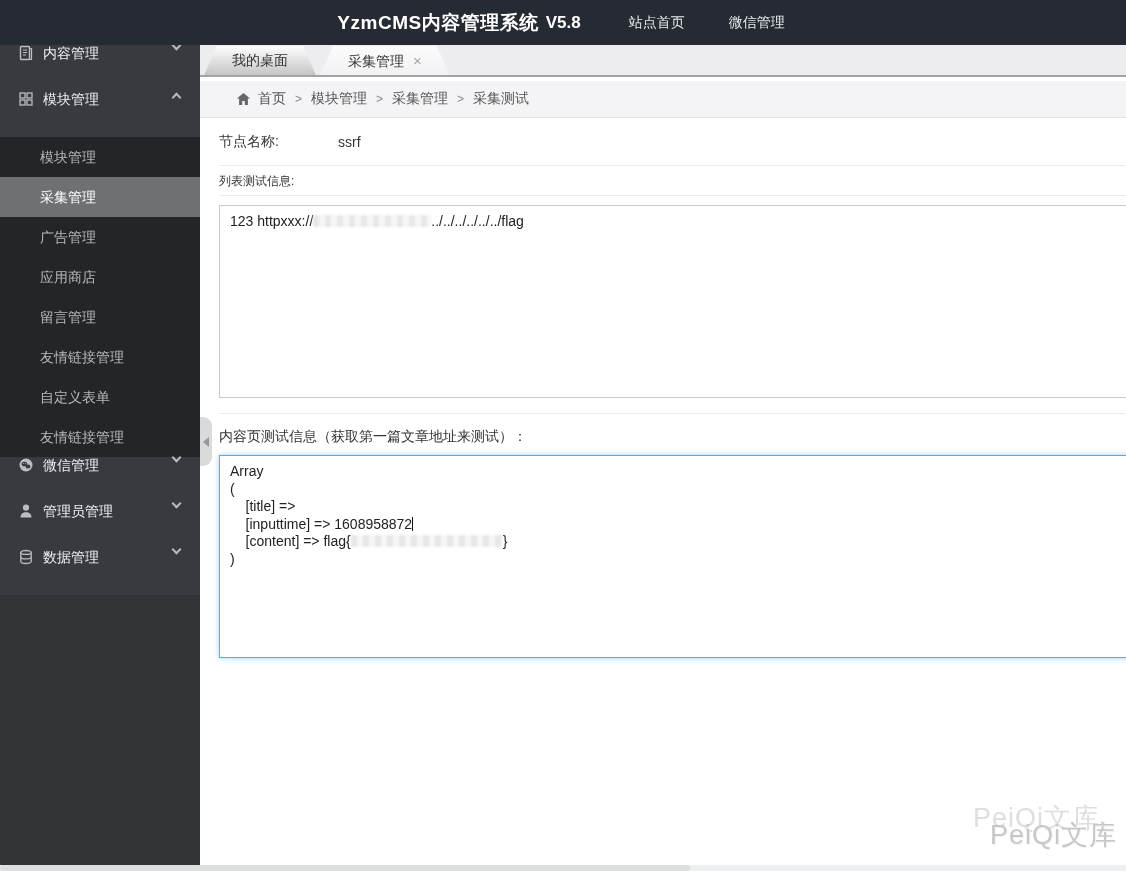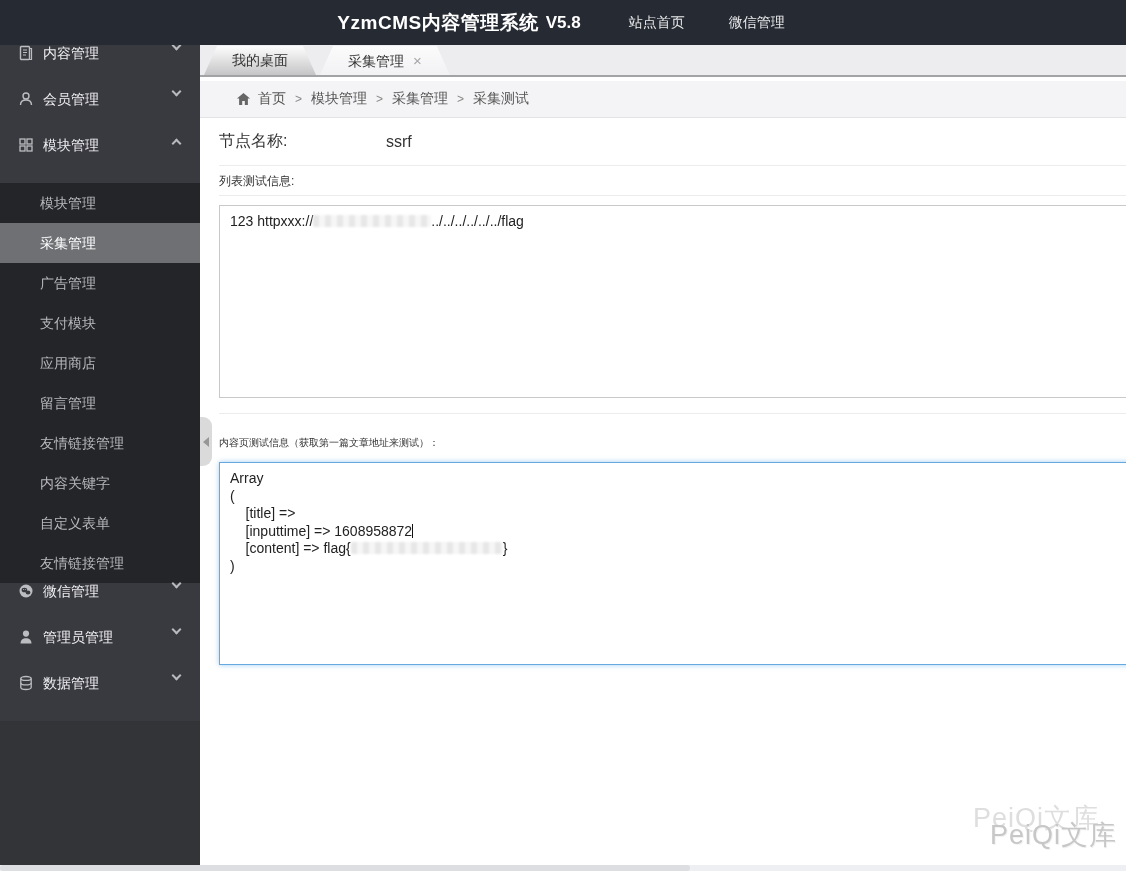--- a/index.html
+++ b/index.html
@@ -43,29 +43,29 @@
     background:#f4f4f6; border-bottom:1px solid #e2e3e5; display:flex; align-items:center;
     padding-left:36px; font-size:14px; color:#555; }
   .breadcrumb .home-ic { width:15px; height:14px; margin-right:7px; }
   .crumb { cursor:pointer; }
   .crumb-sep { color:#888; padding:0 9px; font-size:12px; }
 
   
   .main { position:absolute; left:200px; top:118px; width:926px; height:747px;
     background:#fff; overflow:hidden; padding-left:19px; }
   .row-node { display:flex; align-items:center; height:48px; border-bottom:1px solid #ececec;
-    font-size:16px; color:#333;gap:48px; }
+    font-size:14px; color:#333; }
   .row-node .lbl { width:119px; }
   .row-label { height:30px; line-height:30px; font-size:12px; color:#333;
     border-bottom:1px solid #ececec; }
   .ta { width:985px; background:#fff; border:1px solid #c9c9c9; padding:7px 10px;
     font-size:14px; line-height:17.5px; color:#222; white-space:pre-wrap; overflow:hidden; }
   .ta1-wrap { padding-top:9px; padding-bottom:15px; border-bottom:1px solid #ececec; }
   .ta1 { height:193px; }
-  .row-label2 { margin-top:16px; height:26px; line-height:26px; font-size:10px; color:#333; }
+  .row-label2 { margin-top:9px; height:26px; line-height:26px; font-size:14px; color:#333; }
   .ta2 { height:203px; margin-top:6px; border:1px solid #66a8e0;
     box-shadow:0 0 5px rgba(82,168,236,.55); }
   .censor { display:inline-block; height:12px; border-radius:2px; vertical-align:-1px;
     background:repeating-linear-gradient(90deg,#e7e7e7 0 6px,#f6f6f6 6px 12px);
     filter:blur(1.1px); }
   .censor-url { width:118px; }
   .censor-flag { width:152px; }
   .caret { display:inline-block; width:1px; height:14px; background:#111; vertical-align:-2px; }
 
   
@@ -102,49 +102,39 @@
   <div class="side-group">
     <svg class="gicon" viewBox="0 0 16 16">
       <rect x="2.5" y="1.5" width="9" height="13" rx="1" fill="none" stroke="#bcbdc0" stroke-width="1.4"></rect>
       <path d="M11.5 3.5 H13.5 V14.5 H4" fill="none" stroke="#bcbdc0" stroke-width="1.2"></path>
       <path d="M5 5 h4 M5 7.5 h4 M5 10 h3" stroke="#bcbdc0" stroke-width="1.2"></path>
     </svg>
     <span>内容管理</span>
     <span class="chev down"></span>
   </div>
 
-  <div class="side-group">
-    <svg class="gicon" viewBox="0 0 16 16">
-      <circle cx="8" cy="5" r="3" fill="none" stroke="#bcbdc0" stroke-width="1.4"></circle>
-      <path d="M2.5 14 c0-3.2 2.4-5 5.5-5 s5.5 1.8 5.5 5" fill="none" stroke="#bcbdc0" stroke-width="1.4"></path>
-    </svg>
-    <span>会员管理</span>
-    <span class="chev down"></span>
-  </div>
 
   <div class="side-group">
     <svg class="gicon" viewBox="0 0 16 16">
       <rect x="2" y="2" width="5" height="5" fill="none" stroke="#bcbdc0" stroke-width="1.3"></rect>
       <rect x="9" y="2" width="5" height="5" fill="none" stroke="#bcbdc0" stroke-width="1.3"></rect>
       <rect x="2" y="9" width="5" height="5" fill="none" stroke="#bcbdc0" stroke-width="1.3"></rect>
       <rect x="9" y="9" width="5" height="5" fill="none" stroke="#bcbdc0" stroke-width="1.3"></rect>
     </svg>
     <span>模块管理</span>
     <span class="chev up"></span>
   </div>
 
   <div class="submenu">
     <div class="submenu-item">模块管理</div>
     <div class="submenu-item active">采集管理</div>
     <div class="submenu-item">广告管理</div>
-    <div class="submenu-item">支付模块</div>
     <div class="submenu-item">应用商店</div>
     <div class="submenu-item">留言管理</div>
     <div class="submenu-item">友情链接管理</div>
-    <div class="submenu-item">内容关键字</div>
     <div class="submenu-item">自定义表单</div>
     <div class="submenu-item">友情链接管理</div>
   </div>
 
   <div class="side-group">
     <svg class="gicon" viewBox="0 0 16 16">
       <circle cx="8" cy="8" r="6.5" fill="#bcbdc0"></circle>
       <ellipse cx="6.4" cy="7" rx="2.8" ry="2.3" fill="#393a40"></ellipse>
       <ellipse cx="10" cy="9.4" rx="2.4" ry="2" fill="#393a40"></ellipse>
       <circle cx="5.5" cy="6.5" r=".5" fill="#bcbdc0"></circle>

